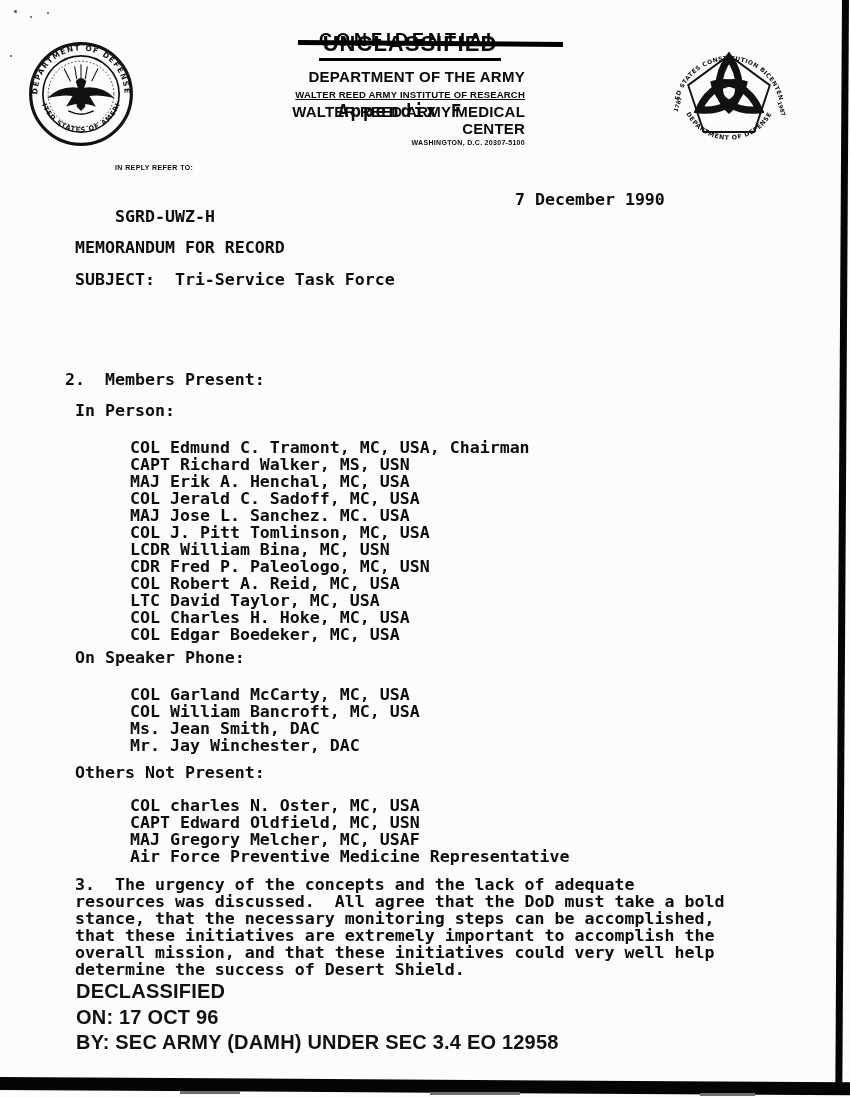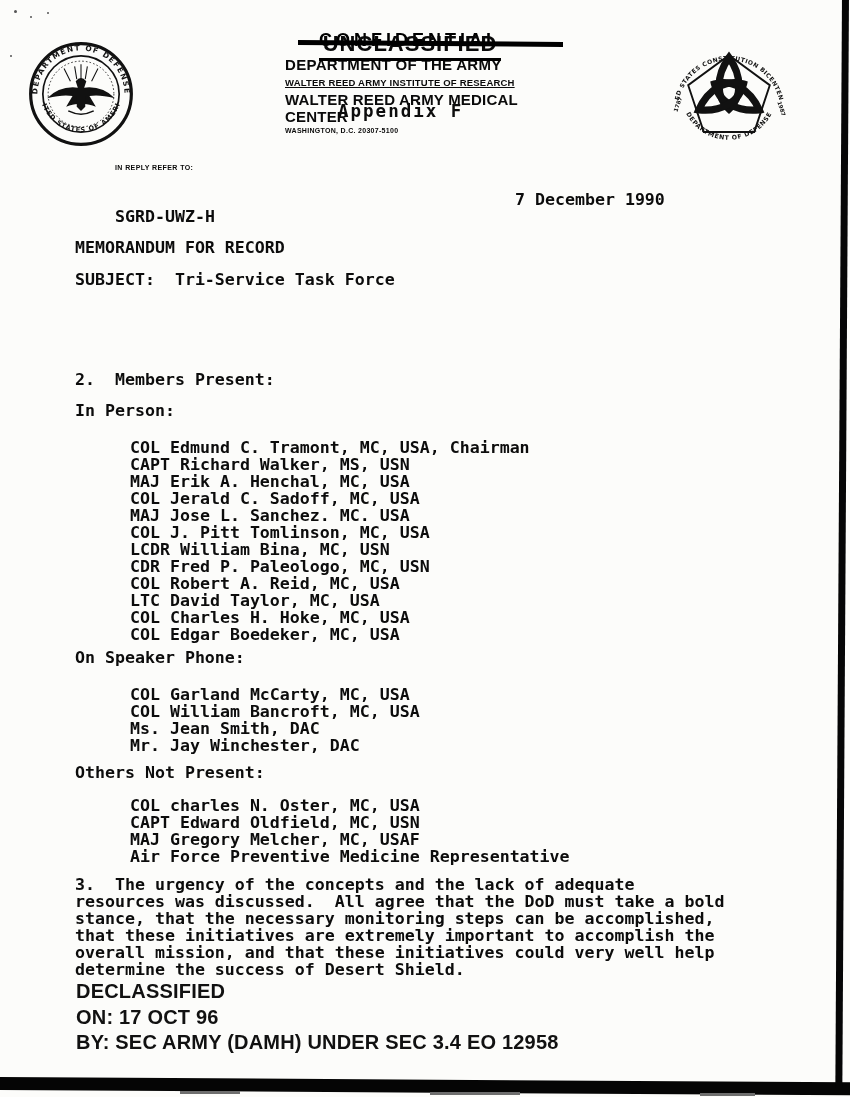--- a/index.html
+++ b/index.html
@@ -13,36 +13,36 @@
   #stamp{left:300px;top:16px;width:220px;text-align:center;}
   #stamp .uncls{display:inline-block;font-family:"Liberation Sans","DejaVu Sans",sans-serif;
       font-weight:bold;font-size:22px;letter-spacing:1px;border-bottom:3px solid #000;
       padding:0 4px 1px 4px;position:relative;z-index:2;margin-top:15px;}
   #stamp .confid{position:absolute;top:14px;left:0;width:100%;text-align:center;
       font-family:"Liberation Sans","DejaVu Sans",sans-serif;font-weight:bold;font-size:18px;
       letter-spacing:4px;color:#000;z-index:1;}
   #stamp .strike{position:absolute;left:-2px;top:25px;width:265px;height:5px;background:#000;
       transform:rotate(0.4deg);z-index:3;}
   
-  #letterhead{left:285px;top:56px;width:240px;text-align:left;
+  #letterhead{left:285px;top:68px;width:240px;text-align:right;
       font-family:"Liberation Sans","DejaVu Sans",sans-serif;font-weight:bold;}
   #letterhead .dept{font-size:15px;letter-spacing:0.3px;}
   #letterhead .inst{font-size:9.5px;margin-top:4px;letter-spacing:0.2px;text-decoration:underline;}
   #letterhead .cent{font-size:15px;margin-top:3px;letter-spacing:0.2px;}
   #letterhead .addr{font-size:7px;margin-top:2px;letter-spacing:0.3px;}
   #appendix{left:338px;top:103px;font-size:17.5px;letter-spacing:2px;}
   #replynote{left:115px;top:164px;font-family:"Liberation Sans","DejaVu Sans",sans-serif;
       font-weight:bold;font-size:7px;letter-spacing:0.4px;}
   
   #officerow{left:75px;top:191px;width:700px;height:17px;}
   #officerow .date{position:absolute;left:440px;top:0;}
   #memotype{left:75px;top:239px;}
   #subject{left:75px;top:271px;}
   #para1{left:75px;top:320px;}
-  #h-members{left:75px;top:371px;}
+  #h-members{left:65px;top:371px;}
   #h-inperson{left:75px;top:402px;}
   #l-inperson{left:130px;top:439px;}
   #h-speaker{left:75px;top:649px;}
   #l-speaker{left:130px;top:686px;}
   #h-notpresent{left:75px;top:764px;}
   #l-notpresent{left:130px;top:797px;}
   #para3{left:75px;top:876px;}
   
   #declass{left:76px;top:979px;font-family:"Liberation Sans","DejaVu Sans",sans-serif;
       font-weight:bold;font-size:20px;line-height:25.5px;color:#111;letter-spacing:0.2px;}

